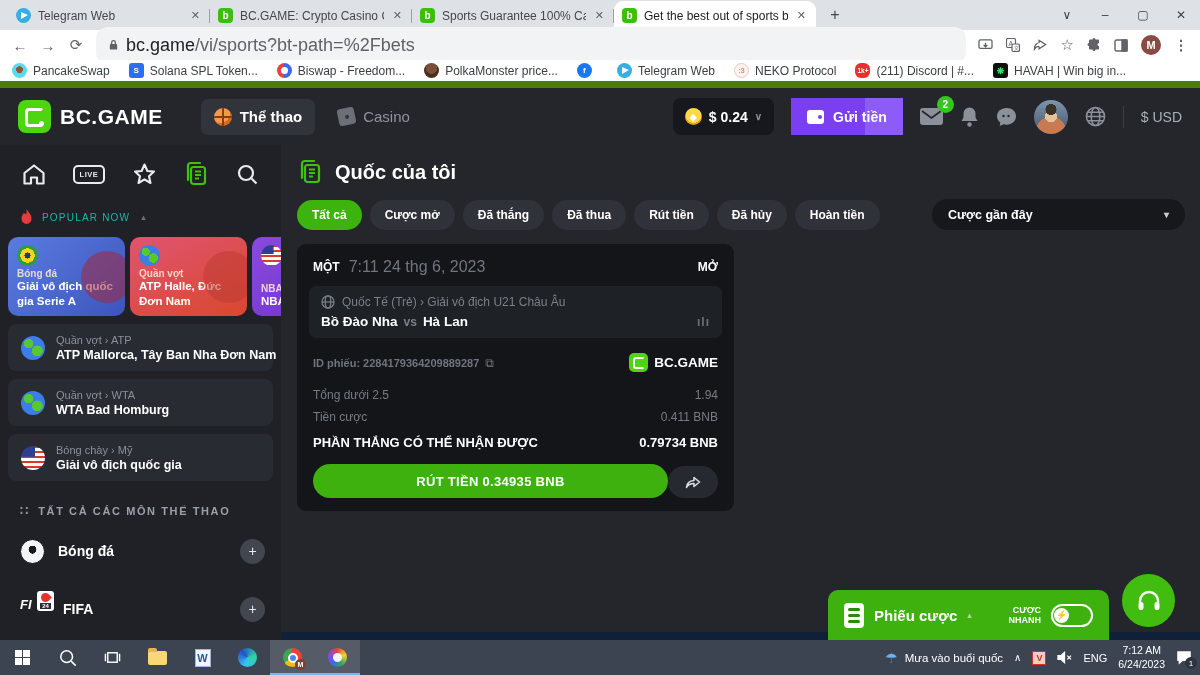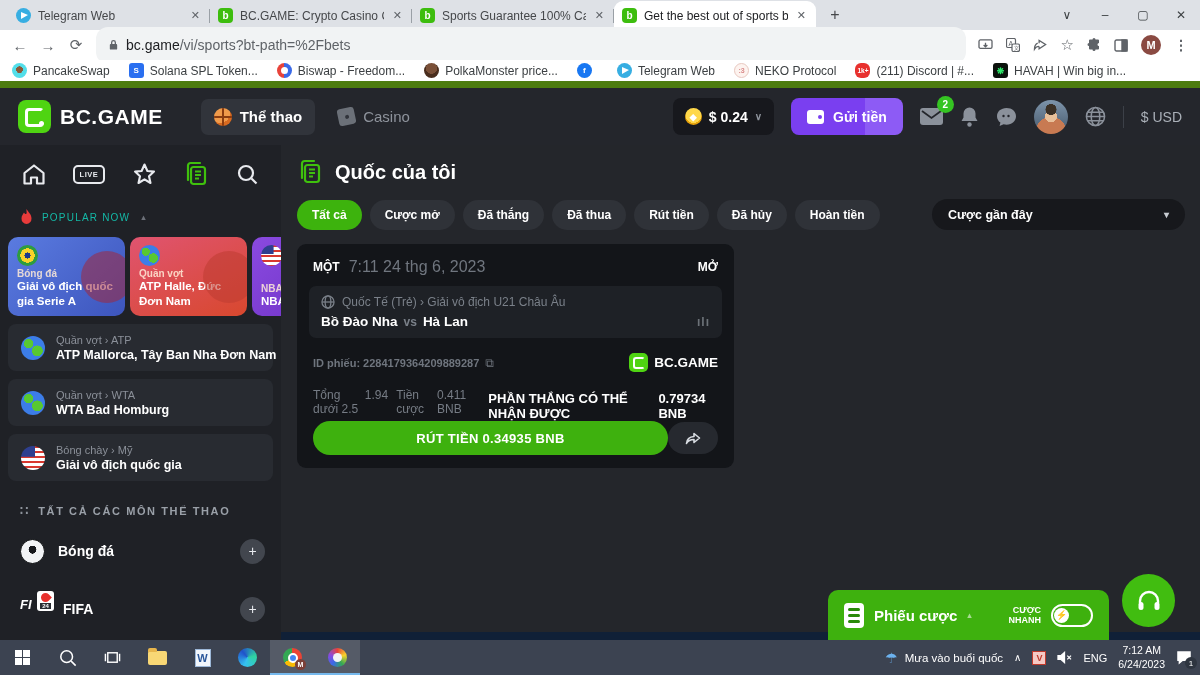--- a/index.html
+++ b/index.html
@@ -16,21 +16,21 @@
   .favicon{width:15px;height:15px;border-radius:4px;flex:0 0 15px;display:flex;align-items:center;justify-content:center;font-size:9px;font-weight:bold;color:#fff}
   .fav-telegram{background:#37aee2;border-radius:50%}
   .fav-telegram::after{content:"";width:0;height:0;border-left:7px solid #fff;border-top:3px solid transparent;border-bottom:4px solid transparent;margin-left:2px}
   .fav-bc{background:#3dbd0e;border-radius:4px;color:#fff;font-size:10px;font-weight:800}
   .newtab-btn{width:26px;height:26px;margin:0 0 2px 6px;display:flex;align-items:center;justify-content:center;font-size:16px;color:#45474a;border-radius:50%}
   .win-controls{margin-left:auto;display:flex;align-items:center;height:30px;align-self:flex-start;color:#3c4043}
   .win-controls span{width:38px;text-align:center;font-size:12px;line-height:30px}
 
   .toolbar{position:absolute;top:30px;left:0;right:0;height:30px;background:#fff;display:flex;align-items:center;gap:4px;padding:0 8px}
   .navbtn{width:24px;text-align:center;font-size:15px;color:#5f6368}
-  .urlbox{flex:1;height:37px;background:#f1f3f4;border-radius:12px;display:flex;align-items:center;gap:7px;padding:0 12px;font-size:14px;margin:0 4px}
+  .urlbox{flex:1;height:37px;background:#f1f3f4;border-radius:12px;display:flex;align-items:center;gap:7px;padding:0 12px;font-size:18px;margin:0 4px}
   .url-domain{color:#202124}
   .url-path{color:#5f6368}
   .toolbar-right{display:flex;align-items:center;gap:13px;padding:0 4px}
   .tb-ic{color:#5f6368;font-size:14px;display:flex;align-items:center}
   .profile-badge{width:20px;height:20px;border-radius:50%;background:#8a4a42;color:#fff;font-size:11px;font-weight:bold;display:flex;align-items:center;justify-content:center}
 
   .bookmarks{position:absolute;top:60px;left:0;right:0;height:28px;background:#fff;display:flex;align-items:center;gap:19px;padding:0 12px;font-size:12px;color:#3c4043;border-bottom:7px solid #4d7c0f}
   .bm{display:flex;align-items:center;gap:6px;white-space:nowrap}
   .bm-ic{width:15px;height:15px;border-radius:50%;flex:0 0 15px;display:flex;align-items:center;justify-content:center;color:#fff;font-size:8px;font-weight:bold}
   .bm-pancake{background:radial-gradient(circle at 50% 45%,#8a5a3a 0 30%,#53dee9 31%)}
@@ -55,21 +55,21 @@
   .topnav-item.active{background:#31343b;color:#fff;font-weight:bold}
   .dice-ic{width:17px;height:17px;background:#6b7078;border-radius:3px;transform:rotate(-12deg);position:relative}
   .dice-ic::after{content:"";position:absolute;inset:4px;border-radius:50%;background:#31343b;width:4px;height:4px;margin:auto}
   .ball-ic{width:18px;height:18px;border-radius:50%;background:radial-gradient(circle at 35% 30%,#f09a4a 0 55%,#d86a20 56%);position:relative;overflow:hidden}
   .ball-ic::before{content:"";position:absolute;left:8px;top:-2px;width:2px;height:22px;background:#8a3c10}
   .ball-ic::after{content:"";position:absolute;left:-2px;top:8px;width:22px;height:2px;background:#8a3c10}
   .hdr-right{margin-left:auto;display:flex;align-items:center;gap:17px}
   .balance-box{background:#17181d;border-radius:8px;height:37px;display:flex;align-items:center;gap:7px;padding:0 12px;color:#fff;font-size:14px;font-weight:bold}
   .coin{width:17px;height:17px;border-radius:50%;background:radial-gradient(circle at 50% 40%,#ffd84a 0 60%,#e8a30b 61%);display:flex;align-items:center;justify-content:center;color:#fff;font-size:9px}
   .balance-caret{color:#8e939c;font-size:10px}
-  .deposit-btn{height:37px;border-radius:8px;background:linear-gradient(90deg,#7a3ff0 0 66%,#8d5bf5 66%);display:flex;align-items:center;gap:9px;padding:0 16px;color:#fff;font-size:14px;font-weight:bold}
+  .deposit-btn{height:37px;border-radius:0;background:linear-gradient(90deg,#7a3ff0 0 66%,#8d5bf5 66%);display:flex;align-items:center;gap:9px;padding:0 16px;color:#fff;font-size:14px;font-weight:bold}
   .wallet-ic{width:17px;height:14px;background:#fff;border-radius:3px;position:relative}
   .wallet-ic::after{content:"";position:absolute;right:2px;top:5px;width:4px;height:4px;background:#7a3ff0;border-radius:50%}
   .hdr-ic{position:relative;display:flex;align-items:center}
   .badge2{position:absolute;top:-12px;right:-11px;min-width:17px;height:17px;border-radius:50%;background:#35c422;color:#fff;font-size:10px;font-weight:bold;display:flex;align-items:center;justify-content:center}
   .avatar{width:34px;height:34px;border-radius:50%;background:radial-gradient(circle at 50% 28%,#3a3026 0 18%,transparent 19%),radial-gradient(circle at 50% 48%,#e8c09a 0 24%,transparent 25%),radial-gradient(circle at 50% 95%,#c87a52 0 42%,transparent 43%),linear-gradient(180deg,#7d94ab,#46586b)}
   .hdr-divider{width:1px;height:22px;background:#3c4048}
   .currency{color:#aab0b8;font-size:14px}
 
   
   .sidebar{position:absolute;top:145px;bottom:35px;left:0;width:281px;background:#1f2126;overflow:hidden}
@@ -131,24 +131,24 @@
   .team{color:#fff;font-weight:bold}
   .vs{color:#7a8089;font-weight:bold;font-size:12px}
   .stats-ic{margin-left:auto;color:#6c7278;font-size:12px;font-weight:bold;letter-spacing:1px}
   .ticket-row{display:flex;align-items:center;padding:15px 4px 4px 4px}
   .ticket-label{color:#6f757e;font-size:11px;font-weight:bold}
   .copy-ic{color:#6f757e;font-size:12px;margin-left:6px}
   .brand{margin-left:auto;display:flex;align-items:center;gap:6px}
   .brand-mark{width:19px;height:19px;background:#4fd412;border-radius:5px;position:relative}
   .brand-mark::before{content:"";position:absolute;left:4px;top:4px;width:8px;height:8px;border:2.5px solid #fff;border-radius:3px;border-right-color:transparent}
   .brand-text{color:#fff;font-size:13.5px;font-weight:800}
-  .bet-rows{padding:12px 4px 0 4px;display:flex;gap:8px}
+  .bet-rows{padding:12px 4px 0 4px;display:flex;flex-direction:column;gap:8px}
   .bet-row{display:flex;justify-content:space-between;font-size:12px;color:#767c85}
   .bet-row.strong{color:#fff;font-size:13px;font-weight:bold;margin-top:3px}
-  .bet-actions{display:flex;align-items:center;padding:0 4px}
+  .bet-actions{display:flex;align-items:flex-end;margin-top:14px;padding:0 4px}
   .cashout-btn{flex:1;height:34px;border-radius:17px;background:#3eb10e;color:#fff;font-size:13px;font-weight:bold;display:flex;align-items:center;justify-content:center;letter-spacing:.3px}
   .share-btn{width:50px;height:32px;border-radius:16px;background:#26292f;display:flex;align-items:center;justify-content:center}
 
   
   .betslip{position:absolute;left:828px;top:590px;width:281px;height:50px;background:#3eb10e;border-radius:10px 10px 0 0;display:flex;align-items:center;padding:0 16px;gap:10px}
   .betslip-doc{width:20px;height:25px;background:#fff;border-radius:4px;display:flex;flex-direction:column;gap:3px;justify-content:center;padding:0 4px}
   .betslip-doc i{height:3px;background:#2a8a0a;border-radius:2px;display:block}
   .betslip-label{color:#fff;font-size:15px;font-weight:bold}
   .betslip-caret{color:rgba(255,255,255,.55);font-size:9px}
   .quickbet{margin-left:auto;color:#fff;font-size:9px;font-weight:bold;text-align:right;line-height:1.15}

